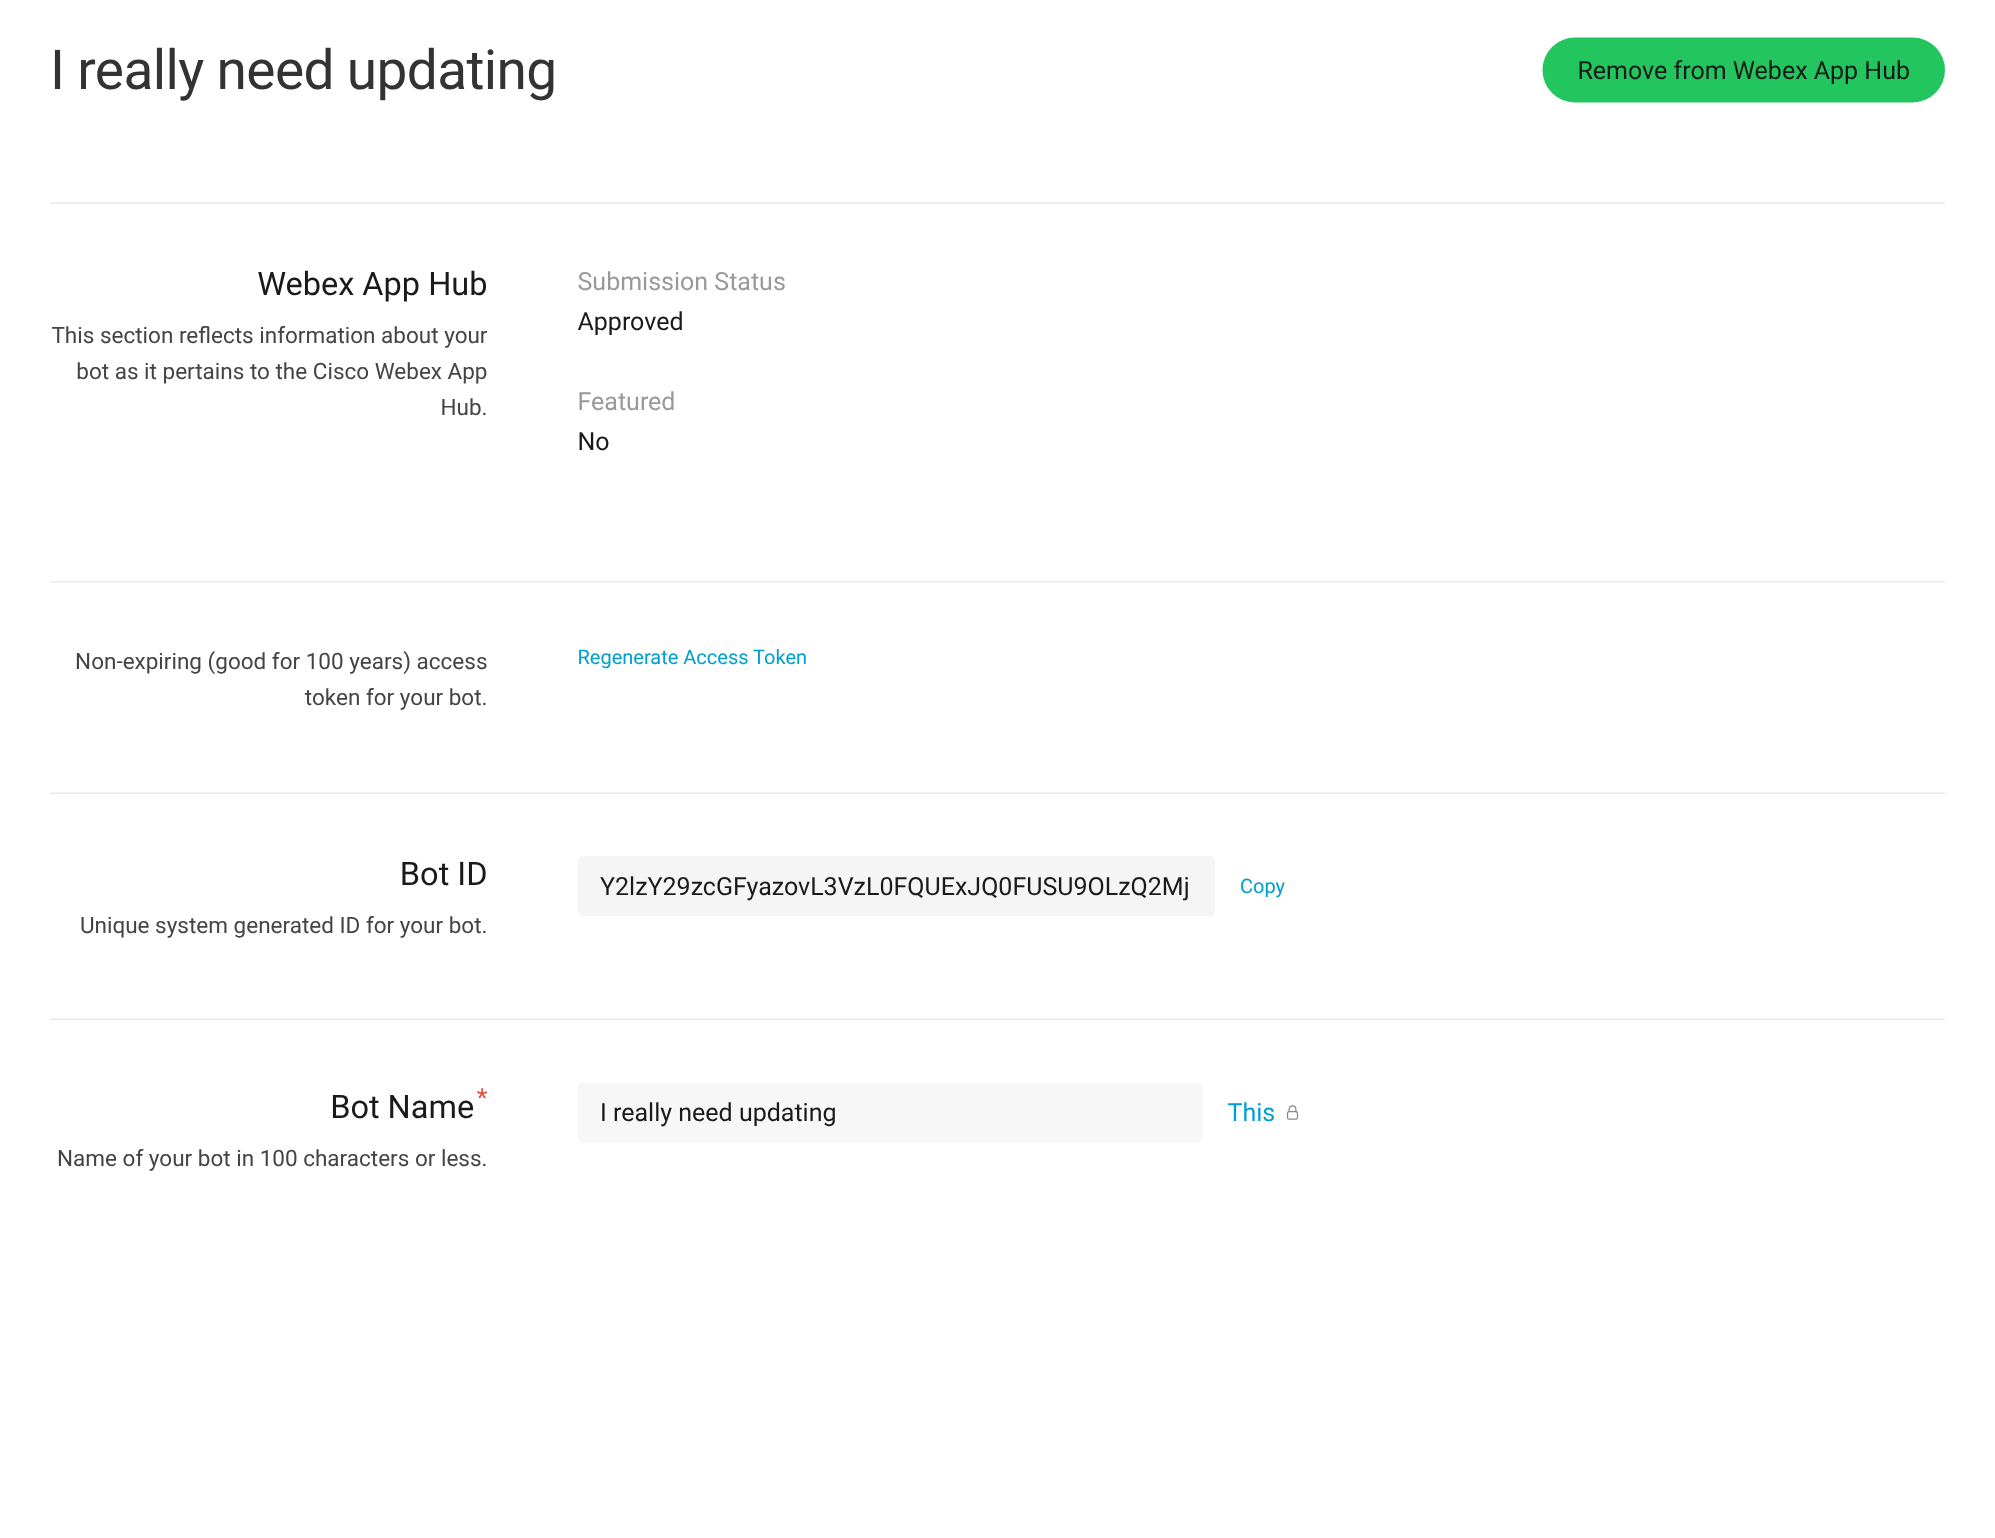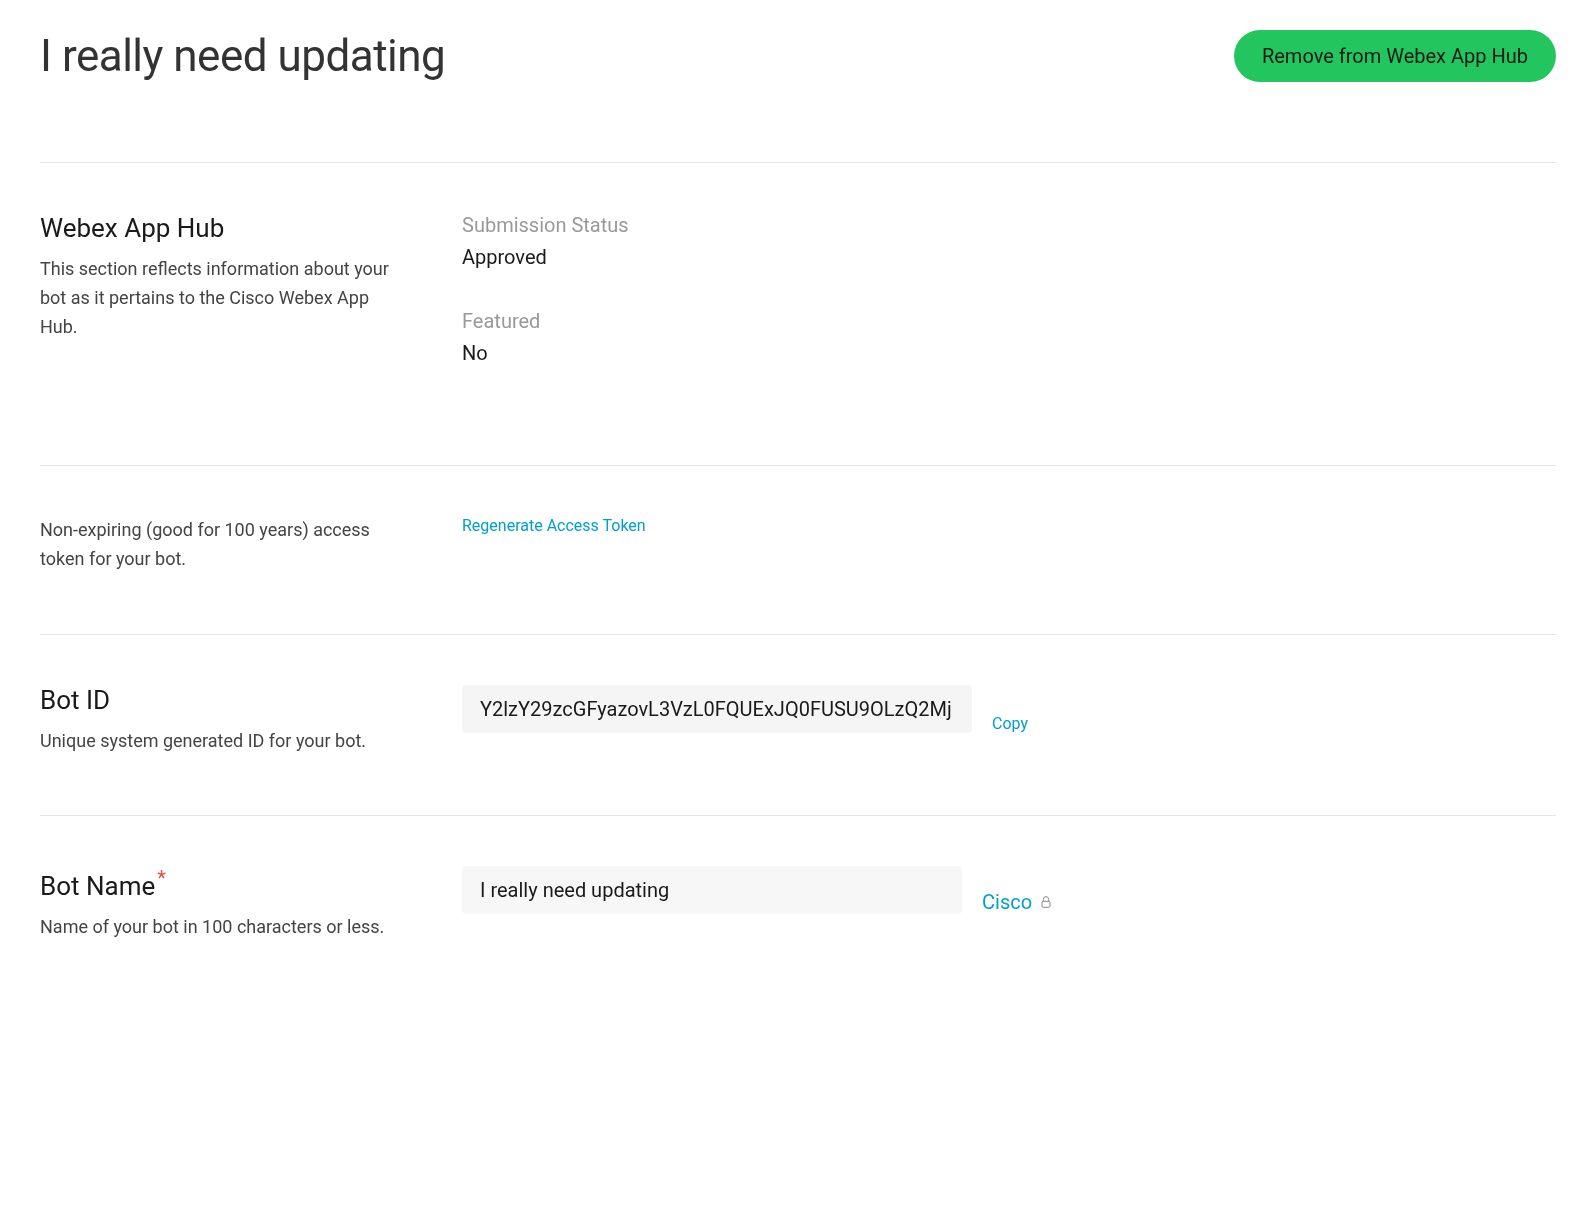--- a/index.html
+++ b/index.html
@@ -42,20 +42,21 @@
       margin: 0;
     }
     .section {
       display: flex;
       padding: 50px 0 60px 0;
     }
     .section-left {
       width: 390px;
       flex-shrink: 0;
       padding-right: 40px;
+      text-align: right;
     }
     .section-right {
       flex: 1;
       margin-left: 32px;
     }
     .section-heading {
       font-size: 26px;
       font-weight: 400;
       color: #1a1a1a;
       margin-bottom: 12px;
@@ -81,21 +82,21 @@
       color: #00a0cc;
       font-size: 16px;
       cursor: pointer;
       background: none;
       border: none;
       font-family: inherit;
       padding: 0;
     }
     .value-row {
       display: flex;
-      align-items: flex-end;
+      align-items: center;
       gap: 20px;
     }
     .value-box {
       background: #f5f5f5;
       border-radius: 4px;
       padding: 12px 18px;
       font-size: 20px;
       color: #1a1a1a;
       flex: 0 0 auto;
       width: 510px;
@@ -201,21 +202,21 @@
   <div class="section-left">
     <h2 class="section-heading">
       <span>Bot Name</span><span class="required-star">*</span>
     </h2>
     <p class="section-desc">Name of your bot in 100 characters or less.</p>
   </div>
   <div class="section-right">
     <div class="value-row">
       <div class="value-box-input">I really need updating</div>
       <button class="edit-link">
-        <span>Cisco</span>
+        <span>This</span>
         <svg class="lock-icon-svg" viewBox="0 0 24 24">
           <rect x="6" y="11" width="12" height="9" rx="2"></rect>
           <path d="M8 11 V8 a4 4 0 0 1 8 0 v3"></path>
         </svg>
       </button>
     </div>
   </div>
 </div>
 
 </body></html>

